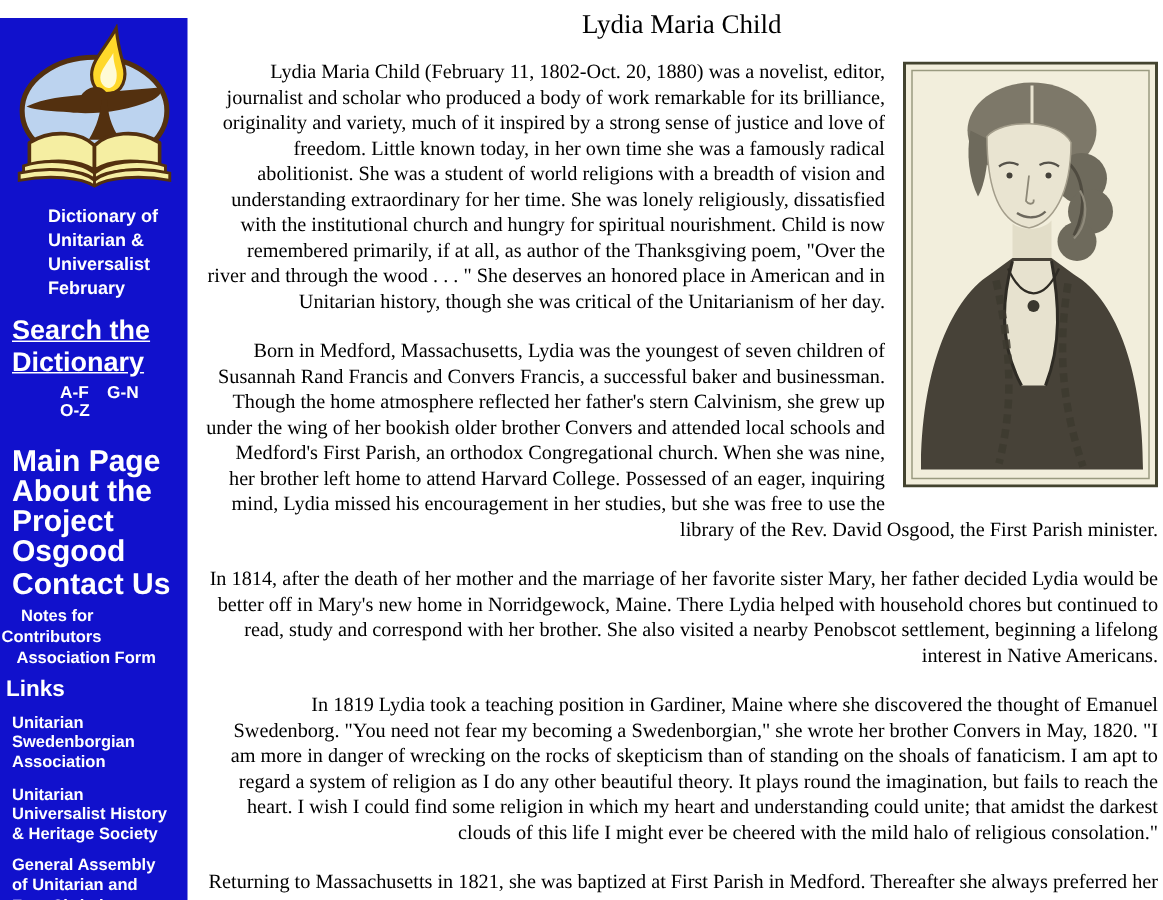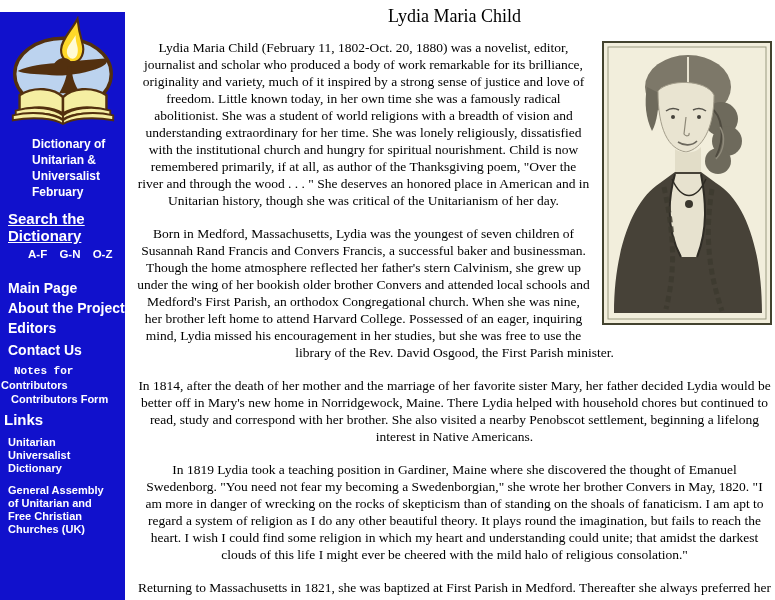--- a/index.html
+++ b/index.html
@@ -11,45 +11,45 @@
   .sidebar{
     position:absolute;left:0;top:12px;width:125px;height:600px;
     background:#1111cc;color:#ffffff;overflow:hidden;
     font-family:"Liberation Sans",sans-serif;font-weight:bold;
     box-sizing:border-box;
   }
   .logo{display:block;margin:4px auto 0;width:118px;height:110px;}
   .logo-text{margin:10px 0 0 32px;font-size:12px;line-height:16px;}
   .logo-text span{display:block;}
   .sidebar a{color:#ffffff;text-decoration:none;cursor:pointer;}
-  .search-link{display:block;margin:10px 0 0 8px;font-size:15px;text-decoration:underline !important;}
+  .search-link{display:block;margin:10px 0 0 8px;font-size:18px;text-decoration:underline !important;}
   .alpha-heading{margin:22px 0 0 8px;font-size:14.5px;}
-  .alpha-ranges{margin:4px 0 0 28px;font-size:11.5px;}
+  .alpha-ranges{margin:4px 0 0 40px;font-size:11.5px;}
   .alpha-ranges a{display:inline-block;margin-right:9px;}
   .main-nav{margin-top:18px;}
-  .main-nav a{display:block;margin-left:8px;font-size:14px;line-height:20px;}
+  .main-nav a{display:block;margin-left:8px;font-size:20px;line-height:20px;}
   .main-nav a.extra-gap{margin-top:2px;}
   .sub-links{margin-top:4px;font-size:11px;line-height:14px;}
-  .sub-links .l1{display:block;padding-left:14px;font-family:Liberation Mono, monospace;}
+  .sub-links .l1{display:block;padding-left:14px;}
   .sub-links .l2{display:block;padding-left:1px;}
   .sub-links .l3{display:block;padding-left:11px;}
   .links-heading{display:block;margin:5px 0 0 4px;font-size:15px;}
   .ext-links{margin:8px 0 0 8px;font-size:11px;line-height:13.2px;}
   .ext-links a{display:block;margin-bottom:8px;width:106px;}
   
   .content{margin-left:125px;padding:2px 3px 0 12px;}
   h1{
     text-align:center;font-size:18px;font-weight:normal;
     margin:4px 0 12px;font-family:"Liberation Serif",serif;color:#000;
   }
   .portrait{
     float:right;width:170px;height:284px;margin:2px 0 8px 12px;
   }
   .content p{
-    font-size:13.5px;line-height:17px;margin:0 0 16px;color:#000;text-align:center;
+    font-size:13.5px;line-height:17px;margin:0 0 16px;color:#000;text-align:right;
   }
   .content p.below-image{clear:right;}
 </style>
 </head>
 <body>
 
 <aside class="sidebar">
 
   <svg class="logo" viewBox="0 0 118 114" xmlns="http://www.w3.org/2000/svg">
     <ellipse cx="59" cy="60" rx="50" ry="37" fill="#bcd3ef" stroke="#53300f" stroke-width="3.5"></ellipse>
@@ -79,38 +79,39 @@
 
   <div class="alpha-ranges">
     <a>A-F</a>
     <a>G-N</a>
     <a>O-Z</a>
   </div>
 
   <nav class="main-nav">
     <a>Main Page</a>
     <a>About the Project</a>
-    <a>Editors</a>
+    <a>Osgood</a>
     <a class="extra-gap">Contact Us</a>
   </nav>
 
   <div class="sub-links">
     <a>
       <span class="l1">Notes for</span>
       <span class="l2">Contributors</span>
     </a>
     <a>
-      <span class="l3">Contributors Form</span>
+      <span class="l3">Association Form</span>
     </a>
   </div>
 
   <span class="links-heading">Links</span>
 
   <div class="ext-links">
-    <a>Unitarian Universalist Dictionary</a>
+    <a>Unitarian Swedenborgian Association</a>
+    <a>Unitarian Universalist History &amp; Heritage Society</a>
     <a>General Assembly of Unitarian and Free Christian Churches (UK)</a>
 
   </div>
 </aside>
 
 <main class="content">
   <h1>Lydia Maria Child</h1>
 
   <svg class="portrait" viewBox="0 0 170 284" xmlns="http://www.w3.org/2000/svg">
     <rect x="1" y="1" width="168" height="282" fill="#f2eedc" stroke="#43432f" stroke-width="2"></rect>

